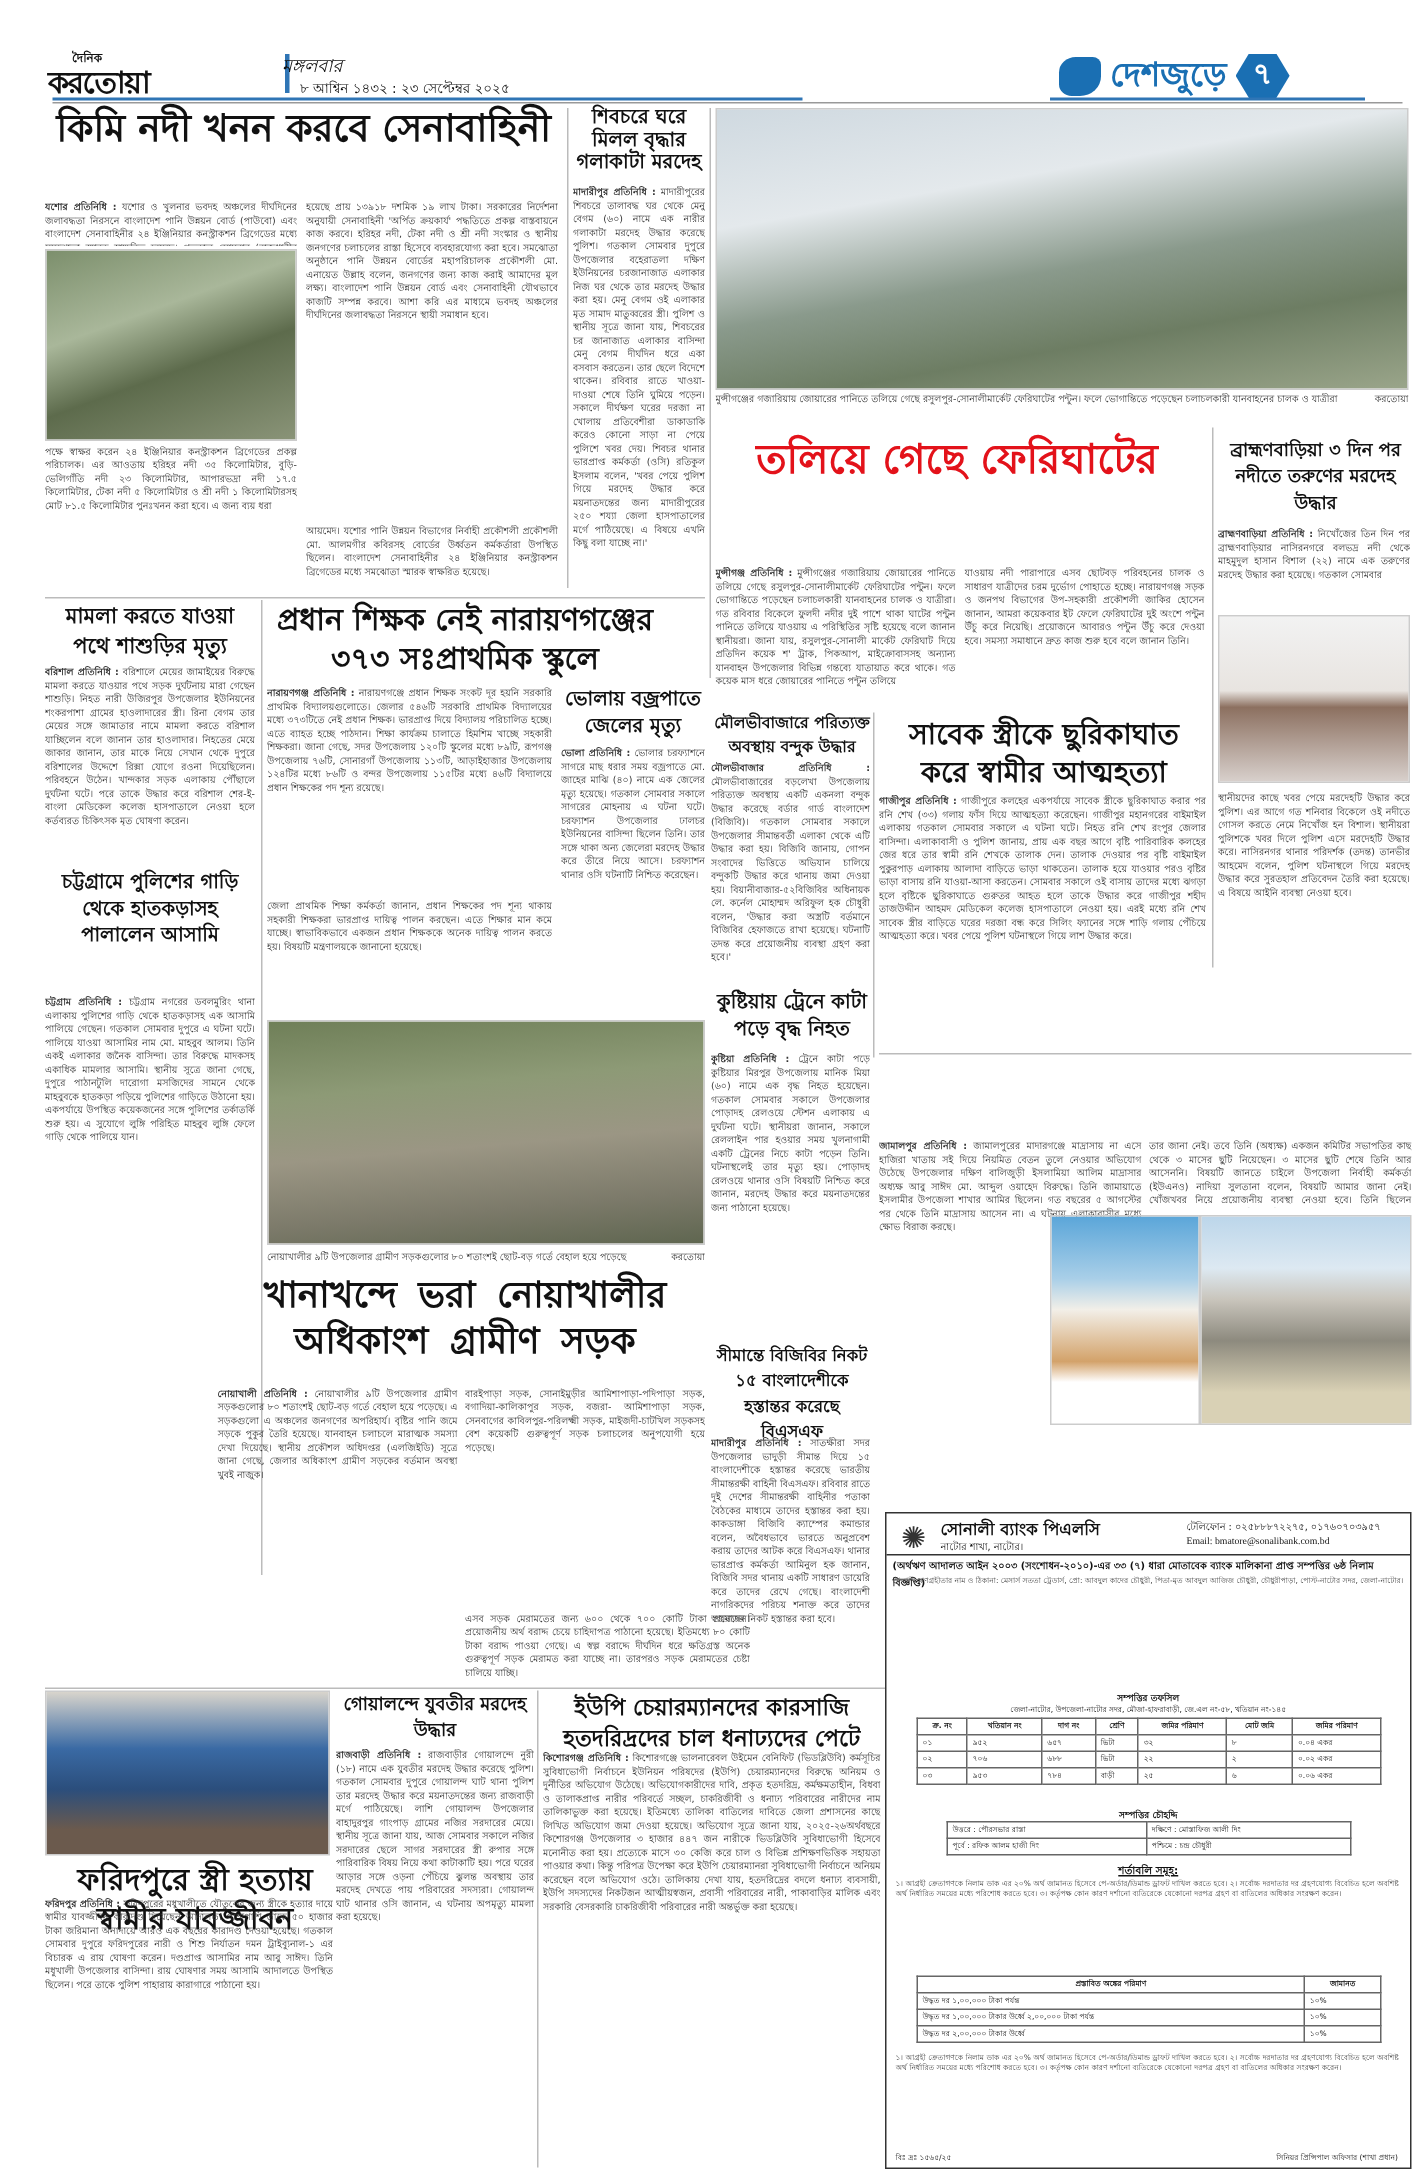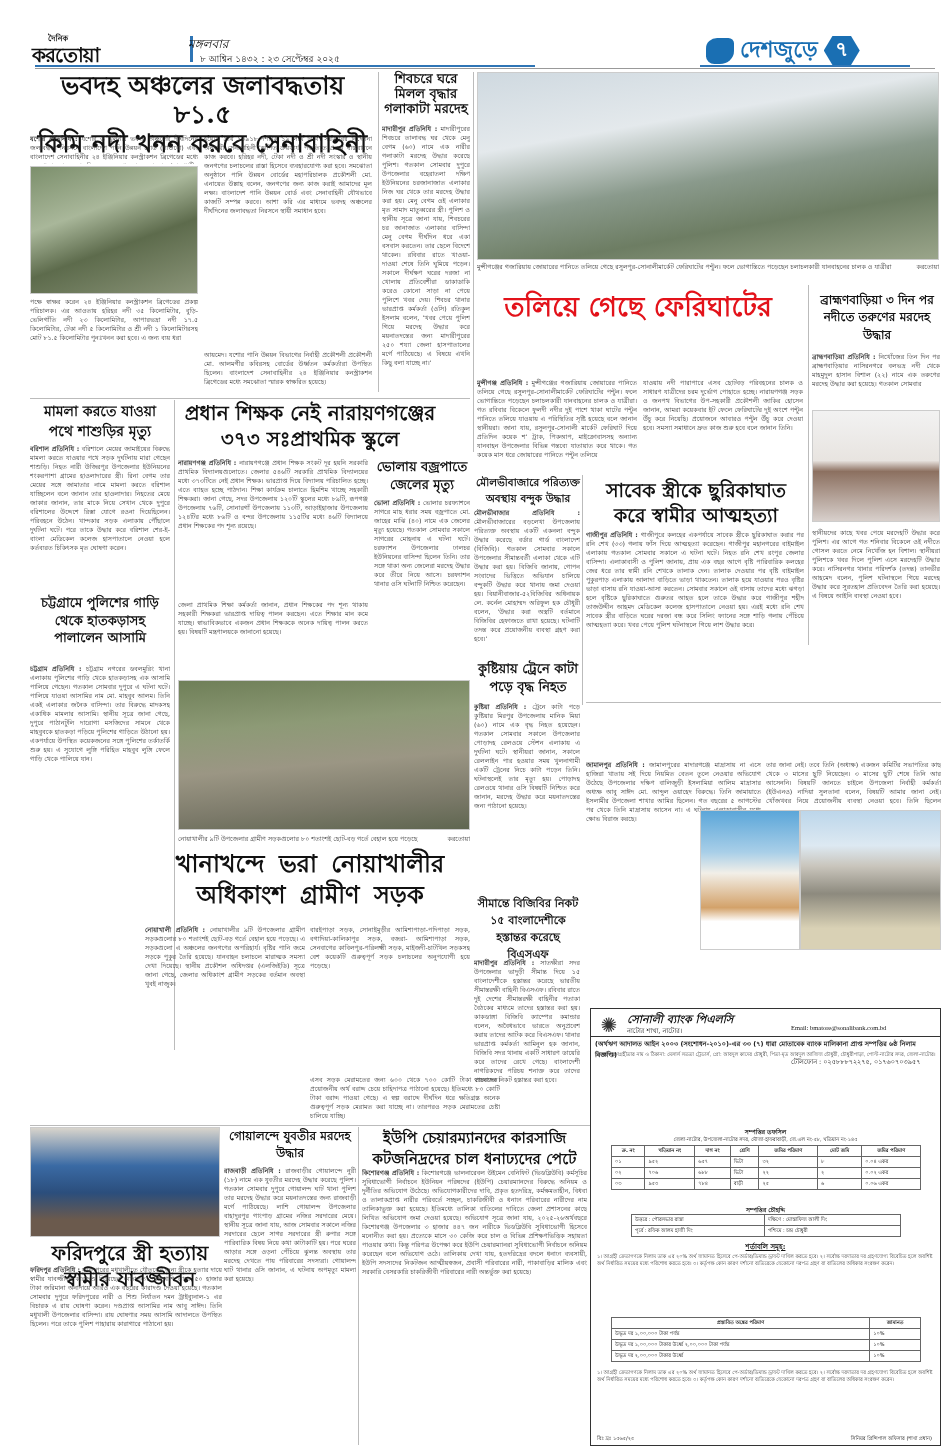--- a/index.html
+++ b/index.html
@@ -39,21 +39,20 @@
 <div class="abs section-logo">
   <span class="bd-map"></span>
   <span>দেশজুড়ে</span>
   <span class="page-num">৭</span>
 </div>
 <div class="abs rule-left"></div>
 <div class="abs rule-right"></div>
 <div class="abs rule-thin"></div>
 
 <div class="abs hl" style="left:30px;top:72px;width:345px;font-size:25px;">
-  <div>ভবদহ অঞ্চলের জলাবদ্ধতায় ৮১.৫</div>
   <div>কিমি নদী খনন করবে সেনাবাহিনী</div>
 </div>
 <div class="abs body-text" style="left:30px;top:134px;width:168px;height:30px;"><span class="lead">যশোর প্রতিনিধি :</span> <span>যশোর ও খুলনার ভবদহ অঞ্চলের দীর্ঘদিনের জলাবদ্ধতা নিরসনে বাংলাদেশ পানি উন্নয়ন বোর্ড (পাউবো) এবং বাংলাদেশ সেনাবাহিনীর ২৪ ইঞ্জিনিয়ার কনস্ট্রাকশন ব্রিগেডের মধ্যে সমঝোতা স্মারক স্বাক্ষরিত হয়েছে। গতকাল সোমবার (রাজধানীর পান্থপথে পানি ভবনে পানি উন্নয়ন বোর্ডের পক্ষে স্বাক্ষর করেন যশোর পানি উন্নয়ন সার্কেল, খুলনার তত্ত্বাবধায়ক প্রকৌশলী ও প্রকল্প পরিচালক বি. এম. আব্দুল মোমিন।</span></div>
 <div class="abs photo" style="left:30px;top:166px;width:168px;height:128px;background:linear-gradient(160deg,#7c8f6c,#a9b79a 35%,#5d6b4c 60%,#8a9478);"></div>
 <div class="abs body-text" style="left:30px;top:297px;width:168px;height:98px;">পক্ষে স্বাক্ষর করেন ২৪ ইঞ্জিনিয়ার কনস্ট্রাকশন ব্রিগেডের প্রকল্প পরিচালক। এর আওতায় হরিহর নদী ৩৫ কিলোমিটার, বুড়ি-ভেলিগাঁতি নদী ২৩ কিলোমিটার, আপারভদ্রা নদী ১৭.৫ কিলোমিটার, টেকা নদী ৫ কিলোমিটার ও শ্রী নদী ১ কিলোমিটারসহ মোট ৮১.৫ কিলোমিটার পুনঃখনন করা হবে। এ জন্য ব্যয় ধরা</div>
 <div class="abs body-text" style="left:204px;top:134px;width:168px;height:212px;"><span>হয়েছে প্রায় ১৩৯১৮ দশমিক ১৯ লাখ টাকা। সরকারের নির্দেশনা অনুযায়ী সেনাবাহিনী 'অর্পিত ক্রয়কার্য' পদ্ধতিতে প্রকল্প বাস্তবায়নে কাজ করবে। হরিহর নদী, টেকা নদী ও শ্রী নদী সংস্কার ও স্থানীয় জনগণের চলাচলের রাস্তা হিসেবে ব্যবহারযোগ্য করা হবে।</span> <span>সমঝোতা অনুষ্ঠানে পানি উন্নয়ন বোর্ডের মহাপরিচালক প্রকৌশলী মো. এনায়েত উল্লাহ বলেন, জনগণের জন্য কাজ করাই আমাদের মূল লক্ষ্য। বাংলাদেশ পানি উন্নয়ন বোর্ড এবং সেনাবাহিনী যৌথভাবে কাজটি সম্পন্ন করবে। আশা করি এর মাধ্যমে ভবদহ অঞ্চলের দীর্ঘদিনের জলাবদ্ধতা নিরসনে স্থায়ী সমাধান হবে।</span></div>
 <div class="abs body-text" style="left:204px;top:350px;width:168px;height:45px;">আয়মেদ। যশোর পানি উন্নয়ন বিভাগের নির্বাহী প্রকৌশলী প্রকৌশলী মো. আলমগীর কবিরসহ বোর্ডের উর্ধ্বতন কর্মকর্তারা উপস্থিত ছিলেন। বাংলাদেশ সেনাবাহিনীর ২৪ ইঞ্জিনিয়ার কনস্ট্রাকশন ব্রিগেডের মধ্যে সমঝোতা স্মারক স্বাক্ষরিত হয়েছে।</div>
 
 <div class="abs vline" style="left:378px;top:72px;height:320px;"></div>
 
@@ -74,21 +73,21 @@
 
 <div class="abs hl" style="left:812px;top:292px;width:130px;font-size:12px;line-height:1.45;">ব্রাহ্মণবাড়িয়া ৩ দিন পর নদীতে তরুণের মরদেহ উদ্ধার</div>
 <div class="abs body-text" style="left:812px;top:352px;width:128px;height:55px;"><span class="lead">ব্রাহ্মণবাড়িয়া প্রতিনিধি :</span> <span>নিখোঁজের তিন দিন পর ব্রাহ্মণবাড়িয়ার নাসিরনগরে বলভদ্র নদী থেকে মাহমুদুল হাসান বিশাল (২২) নামে এক তরুণের মরদেহ উদ্ধার করা হয়েছে। গতকাল সোমবার</span></div>
 <div class="abs photo" style="left:812px;top:410px;width:128px;height:112px;background:linear-gradient(180deg,#f2f2f2 0%,#e8e4e0 45%,#8c7060 55%,#d8d0cc 100%);"></div>
 <div class="abs body-text" style="left:812px;top:528px;width:128px;height:112px;">স্থানীয়দের কাছে খবর পেয়ে মরদেহটি উদ্ধার করে পুলিশ। এর আগে গত শনিবার বিকেলে ওই নদীতে গোসল করতে নেমে নিখোঁজ হন বিশাল। স্থানীয়রা পুলিশকে খবর দিলে পুলিশ এসে মরদেহটি উদ্ধার করে। নাসিরনগর থানার পরিদর্শক (তদন্ত) তানভীর আহমেদ বলেন, পুলিশ ঘটনাস্থলে গিয়ে মরদেহ উদ্ধার করে সুরতহাল প্রতিবেদন তৈরি করা হয়েছে। এ বিষয়ে আইনি ব্যবস্থা নেওয়া হবে।</div>
 
 <div class="abs hline" style="left:30px;top:398px;width:440px;"></div>
 <div class="abs hl" style="left:30px;top:402px;width:140px;font-size:14px;line-height:1.4;">মামলা করতে যাওয়া পথে শাশুড়ির মৃত্যু</div>
 <div class="abs body-text" style="left:30px;top:444px;width:140px;height:155px;"><span class="lead">বরিশাল প্রতিনিধি :</span> <span>বরিশালে মেয়ের জামাইয়ের বিরুদ্ধে মামলা করতে যাওয়ার পথে সড়ক দুর্ঘটনায় মারা গেছেন শাশুড়ি। নিহত নারী উজিরপুর উপজেলার ইউনিয়নের শংকরপাশা গ্রামের হাওলাদারের স্ত্রী। রিনা বেগম তার মেয়ের সঙ্গে জামাতার নামে মামলা করতে বরিশাল যাচ্ছিলেন বলে জানান তার হাওলাদার। নিহতের মেয়ে জাকার জানান, তার মাকে নিয়ে সেখান থেকে দুপুরে বরিশালের উদ্দেশে রিক্সা যোগে রওনা দিয়েছিলেন। পরিবহনে উঠেন। খান্দকার সড়ক এলাকায় পৌঁছালে দুর্ঘটনা ঘটে। পরে তাকে উদ্ধার করে বরিশাল শের-ই-বাংলা মেডিকেল কলেজ হাসপাতালে নেওয়া হলে কর্তব্যরত চিকিৎসক মৃত ঘোষণা করেন।</span></div>
 
-<div class="abs hl" style="left:30px;top:594px;width:140px;font-size:13px;line-height:1.35;">চট্টগ্রামে পুলিশের গাড়ি থেকে হাতকড়াসহ পালালেন আসামি</div>
+<div class="abs hl" style="left:30px;top:580px;width:140px;font-size:13px;line-height:1.35;">চট্টগ্রামে পুলিশের গাড়ি থেকে হাতকড়াসহ পালালেন আসামি</div>
 <div class="abs body-text" style="left:30px;top:664px;width:140px;height:386px;"><span class="lead">চট্টগ্রাম প্রতিনিধি :</span> <span>চট্টগ্রাম নগরের ডবলমুরিং থানা এলাকায় পুলিশের গাড়ি থেকে হাতকড়াসহ এক আসামি পালিয়ে গেছেন। গতকাল সোমবার দুপুরে এ ঘটনা ঘটে। পালিয়ে যাওয়া আসামির নাম মো. মাহবুব আলম। তিনি একই এলাকার জনৈক বাসিন্দা। তার বিরুদ্ধে মাদকসহ একাধিক মামলার আসামি। স্থানীয় সূত্রে জানা গেছে, দুপুরে পাঠানটুলি দারোগা মসজিদের সামনে থেকে মাহবুবকে হাতকড়া পড়িয়ে পুলিশের গাড়িতে উঠানো হয়। একপর্যায়ে উপস্থিত কয়েকজনের সঙ্গে পুলিশের তর্কাতর্কি শুরু হয়। এ সুযোগে লুঙ্গি পরিহিত মাহবুব লুঙ্গি ফেলে গাড়ি থেকে পালিয়ে যান।</span></div>
 
 <div class="abs vline" style="left:174px;top:400px;height:650px;"></div>
 
 <div class="abs hl" style="left:140px;top:400px;width:340px;font-size:20px;line-height:1.3;">
   <div>প্রধান শিক্ষক নেই নারায়ণগঞ্জের</div>
   <div>৩৭৩ সঃপ্রাথমিক স্কুলে</div>
 </div>
 <div class="abs body-text" style="left:178px;top:458px;width:190px;height:222px;"><span class="lead">নারায়ণগঞ্জ প্রতিনিধি :</span> <span>নারায়ণগঞ্জে প্রধান শিক্ষক সংকট দূর হয়নি সরকারি প্রাথমিক বিদ্যালয়গুলোতে। জেলার ৫৪৬টি সরকারি প্রাথমিক বিদ্যালয়ের মধ্যে ৩৭৩টিতে নেই প্রধান শিক্ষক। ভারপ্রাপ্ত দিয়ে বিদ্যালয় পরিচালিত হচ্ছে। এতে ব্যাহত হচ্ছে পাঠদান। শিক্ষা কার্যক্রম চালাতে হিমশিম খাচ্ছে সহকারী শিক্ষকরা। জানা গেছে, সদর উপজেলায় ১২০টি স্কুলের মধ্যে ৮৯টি, রূপগঞ্জ উপজেলায় ৭৬টি, সোনারগাঁ উপজেলায় ১১৩টি, আড়াইহাজার উপজেলায় ১২৪টির মধ্যে ৮৬টি ও বন্দর উপজেলায় ১১৫টির মধ্যে ৪৬টি বিদ্যালয়ে প্রধান শিক্ষকের পদ শূন্য রয়েছে।</span></div>
 <div class="abs body-text" style="left:178px;top:600px;width:190px;height:80px;">জেলা প্রাথমিক শিক্ষা কর্মকর্তা জানান, প্রধান শিক্ষকের পদ শূন্য থাকায় সহকারী শিক্ষকরা ভারপ্রাপ্ত দায়িত্ব পালন করছেন। এতে শিক্ষার মান কমে যাচ্ছে। স্বাভাবিকভাবে একজন প্রধান শিক্ষককে অনেক দায়িত্ব পালন করতে হয়। বিষয়টি মন্ত্রণালয়কে জানানো হয়েছে।</div>
@@ -136,29 +135,29 @@
 <div class="abs hl" style="left:224px;top:1128px;width:132px;font-size:12px;line-height:1.45;">গোয়ালন্দে যুবতীর মরদেহ উদ্ধার</div>
 <div class="abs body-text" style="left:224px;top:1166px;width:132px;height:278px;"><span class="lead">রাজবাড়ী প্রতিনিধি :</span> <span>রাজবাড়ীর গোয়ালন্দে নুরী (১৮) নামে এক যুবতীর মরদেহ উদ্ধার করেছে পুলিশ। গতকাল সোমবার দুপুরে গোয়ালন্দ ঘাট থানা পুলিশ তার মরদেহ উদ্ধার করে ময়নাতদন্তের জন্য রাজবাড়ী মর্গে পাঠিয়েছে। লাশি গোয়ালন্দ উপজেলার বাহাদুরপুর গাংপাড় গ্রামের নজির সরদারের মেয়ে। স্থানীয় সূত্রে জানা যায়, আজ সোমবার সকালে নজির সরদারের ছেলে সাগর সরদারের স্ত্রী রুপার সঙ্গে পারিবারিক বিষয় নিয়ে কথা কাটাকাটি হয়। পরে ঘরের আড়ার সঙ্গে ওড়না পেঁচিয়ে ঝুলন্ত অবস্থায় তার মরদেহ দেখতে পায় পরিবারের সদস্যরা। গোয়ালন্দ ঘাট থানার ওসি জানান, এ ঘটনায় অপমৃত্যু মামলা করা হয়েছে।</span></div>
 
 <div class="abs hl" style="left:34px;top:1240px;width:192px;font-size:20px;line-height:1.3;">ফরিদপুরে স্ত্রী হত্যায় স্বামীর যাবজ্জীবন</div>
 <div class="abs body-text" style="left:30px;top:1265px;width:192px;height:180px;"><span class="lead">ফরিদপুর প্রতিনিধি :</span> <span>ফরিদপুরের মধুখালীতে যৌতুকের জন্য স্ত্রীকে হত্যার দায়ে স্বামীর যাবজ্জীবন কারাদণ্ড দিয়েছেন আদালত। পাশাপাশি তাকে ৫০ হাজার টাকা জরিমানা অনাদায়ে আরও এক বছরের কারাদণ্ড দেওয়া হয়েছে। গতকাল সোমবার দুপুরে ফরিদপুরের নারী ও শিশু নির্যাতন দমন ট্রাইব্যুনাল-১ এর বিচারক এ রায় ঘোষণা করেন। দণ্ডপ্রাপ্ত আসামির নাম আবু সাঈদ। তিনি মধুখালী উপজেলার বাসিন্দা। রায় ঘোষণার সময় আসামি আদালতে উপস্থিত ছিলেন। পরে তাকে পুলিশ পাহারায় কারাগারে পাঠানো হয়।</span></div>
 
 <div class="abs vline" style="left:358px;top:1127px;height:318px;"></div>
 
 <div class="abs hl" style="left:362px;top:1128px;width:225px;font-size:15px;line-height:1.4;">
   <div>ইউপি চেয়ারম্যানদের কারসাজি</div>
-  <div>কটজনিদ্রদের চাল ধনাঢ্যদের পেটে</div>
+  <div>হতদরিদ্রদের চাল ধনাঢ্যদের পেটে</div>
 </div>
 <div class="abs body-text" style="left:362px;top:1168px;width:225px;height:277px;"><span class="lead">কিশোরগঞ্জ প্রতিনিধি :</span> <span>কিশোরগঞ্জে ভালনারেবল উইমেন বেনিফিট (ভিডব্লিউবি) কর্মসূচির সুবিধাভোগী নির্বাচনে ইউনিয়ন পরিষদের (ইউপি) চেয়ারম্যানদের বিরুদ্ধে অনিয়ম ও দুর্নীতির অভিযোগ উঠেছে। অভিযোগকারীদের দাবি, প্রকৃত হতদরিদ্র, কর্মক্ষমতাহীন, বিধবা ও তালাকপ্রাপ্ত নারীর পরিবর্তে সচ্ছল, চাকরিজীবী ও ধনাঢ্য পরিবারের নারীদের নাম তালিকাভুক্ত করা হয়েছে। ইতিমধ্যে তালিকা বাতিলের দাবিতে জেলা প্রশাসনের কাছে লিখিত অভিযোগ জমা দেওয়া হয়েছে। অভিযোগ সূত্রে জানা যায়, ২০২৫-২৬অর্থবছরে কিশোরগঞ্জ উপজেলার ৩ হাজার ৪৪৭ জন নারীকে ভিডব্লিউবি সুবিধাভোগী হিসেবে মনোনীত করা হয়। প্রত্যেকে মাসে ৩০ কেজি করে চাল ও বিভিন্ন প্রশিক্ষণভিত্তিক সহায়তা পাওয়ার কথা। কিন্তু পরিপত্র উপেক্ষা করে ইউপি চেয়ারম্যানরা সুবিধাভোগী নির্বাচনে অনিয়ম করেছেন বলে অভিযোগ ওঠে। তালিকায় দেখা যায়, হতদরিদ্রের বদলে ধনাঢ্য ব্যবসায়ী, ইউপি সদস্যদের নিকটজন আত্মীয়স্বজন, প্রবাসী পরিবারের নারী, পাকাবাড়ির মালিক এবং সরকারি বেসরকারি চাকরিজীবী পরিবারের নারী অন্তর্ভুক্ত করা হয়েছে।</span></div>
 
 <div class="abs notice" style="left:590px;top:1008px;width:351px;height:438px;">
   <div style="position:absolute;left:6px;top:4px;width:24px;height:24px;color:#333;font-size:20px;line-height:24px;text-align:center;">✺</div>
-  <div style="position:absolute;left:36px;top:2px;font-size:11px;font-style:italic;font-weight:bold;font-family:'DejaVu Serif',serif;">সোনালী ব্যাংক পিএলসি</div>
+  <div style="position:absolute;left:36px;top:2px;font-size:11px;font-weight:bold;font-family:'DejaVu Serif',serif;">সোনালী ব্যাংক পিএলসি</div>
   <div style="position:absolute;left:36px;top:17px;font-size:6.5px;">নাটোর শাখা, নাটোর।</div>
-  <div style="position:absolute;left:200px;top:4px;font-size:6.5px;margin-top:44px;">টেলিফোন : ০২৫৮৮৮৭২২৭৫, ০১৭৬০৭০৩৯৫৭</div>
+  <div style="position:absolute;left:200px;top:4px;font-size:6.5px;">টেলিফোন : ০২৫৮৮৮৭২২৭৫, ০১৭৬০৭০৩৯৫৭</div>
   <div style="position:absolute;left:200px;top:15px;font-size:6.5px;font-family:'Liberation Serif',serif;">Email: bmatore@sonalibank.com.bd</div>
   <div style="position:absolute;left:0;top:27px;width:349px;height:1px;background:#333;"></div>
   <div style="position:absolute;left:4px;top:30px;width:342px;font-size:6.5px;font-weight:bold;">(অর্থঋণ আদালত আইন ২০০৩ (সংশোধন-২০১০)-এর ৩৩ (৭) ধারা মোতাবেক ব্যাংক মালিকানা প্রাপ্ত সম্পত্তির ৬ষ্ঠ নিলাম বিজ্ঞপ্তি)</div>
   <div style="position:absolute;left:4px;top:42px;width:342px;height:70px;font-size:5px;line-height:7px;color:#444;overflow:hidden;">খেলাপি ঋণগ্রহীতার নাম ও ঠিকানা: মেসার্স সততা ট্রেডার্স, প্রো: আবদুল কাদের চৌধুরী, পিতা-মৃত আবদুল আজিজ চৌধুরী, চৌধুরীপাড়া, পোস্ট-নাটোর সদর, জেলা-নাটোর।</div>
   <div style="position:absolute;left:0;top:118px;width:349px;text-align:center;font-size:6px;font-weight:bold;">সম্পত্তির তফসিল</div>
   <div style="position:absolute;left:0;top:127px;width:349px;text-align:center;font-size:5px;">জেলা-নাটোর, উপজেলা-নাটোর সদর, মৌজা-হাফরাবাড়ী, জে.এল নং-৫৮, খতিয়ান নং-১৪৫</div>
   <table class="tbl" style="position:absolute;left:20px;top:136px;width:310px;">
     <tbody>
         <tr>
       <th>ক্র. নং</th>

